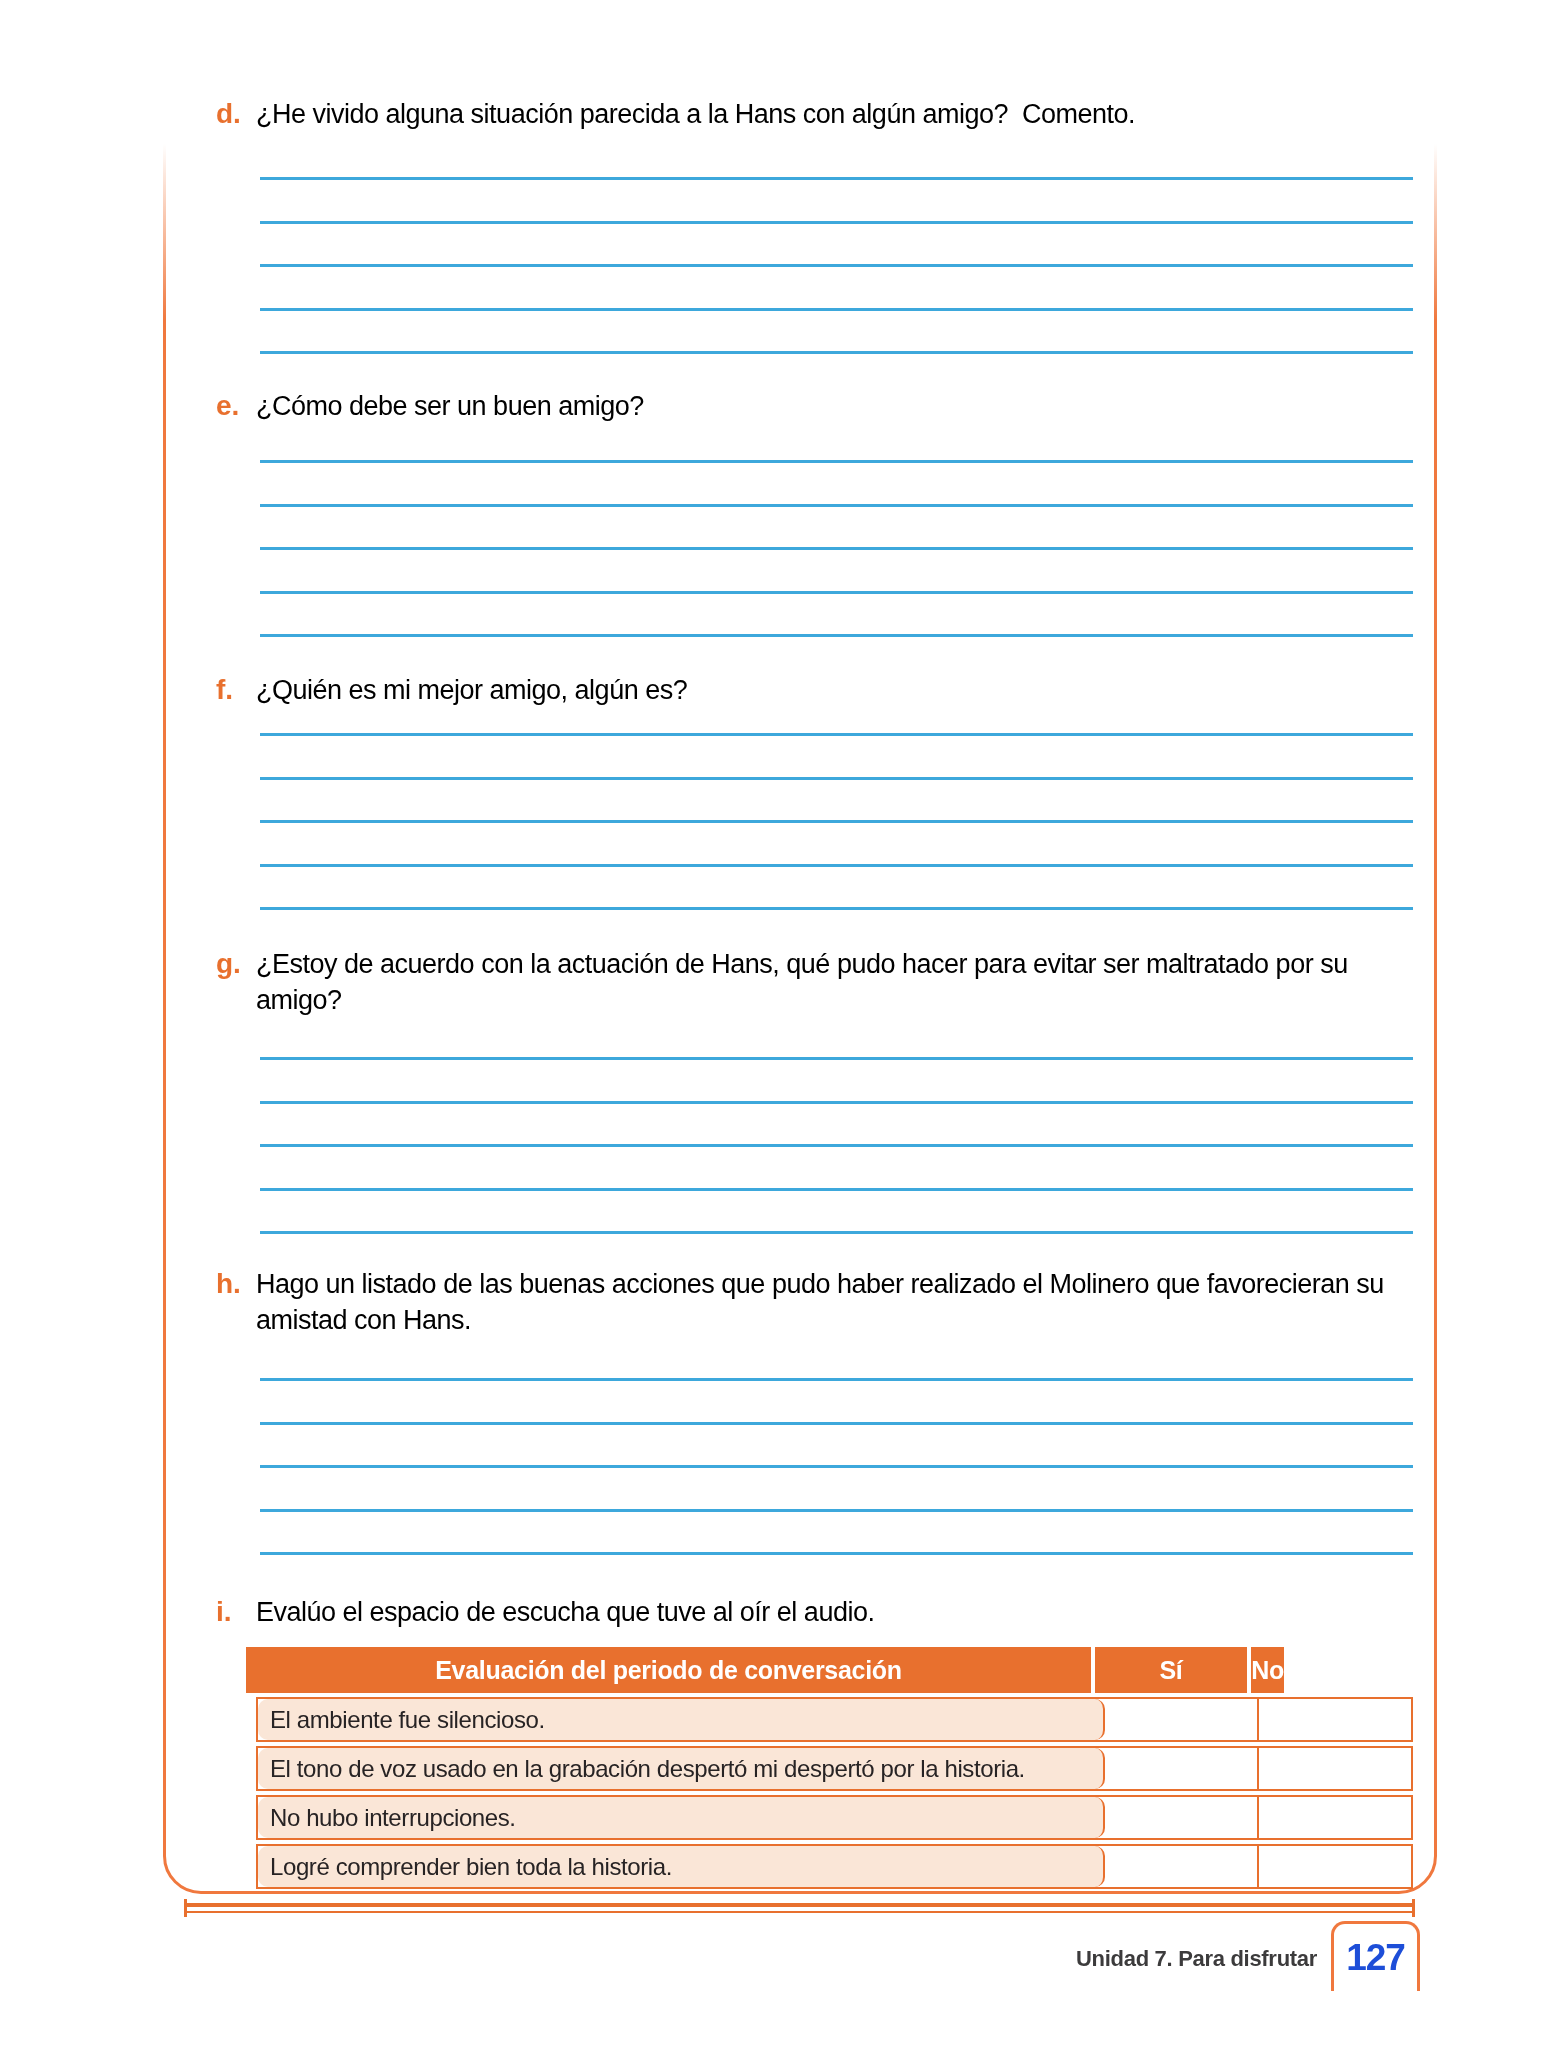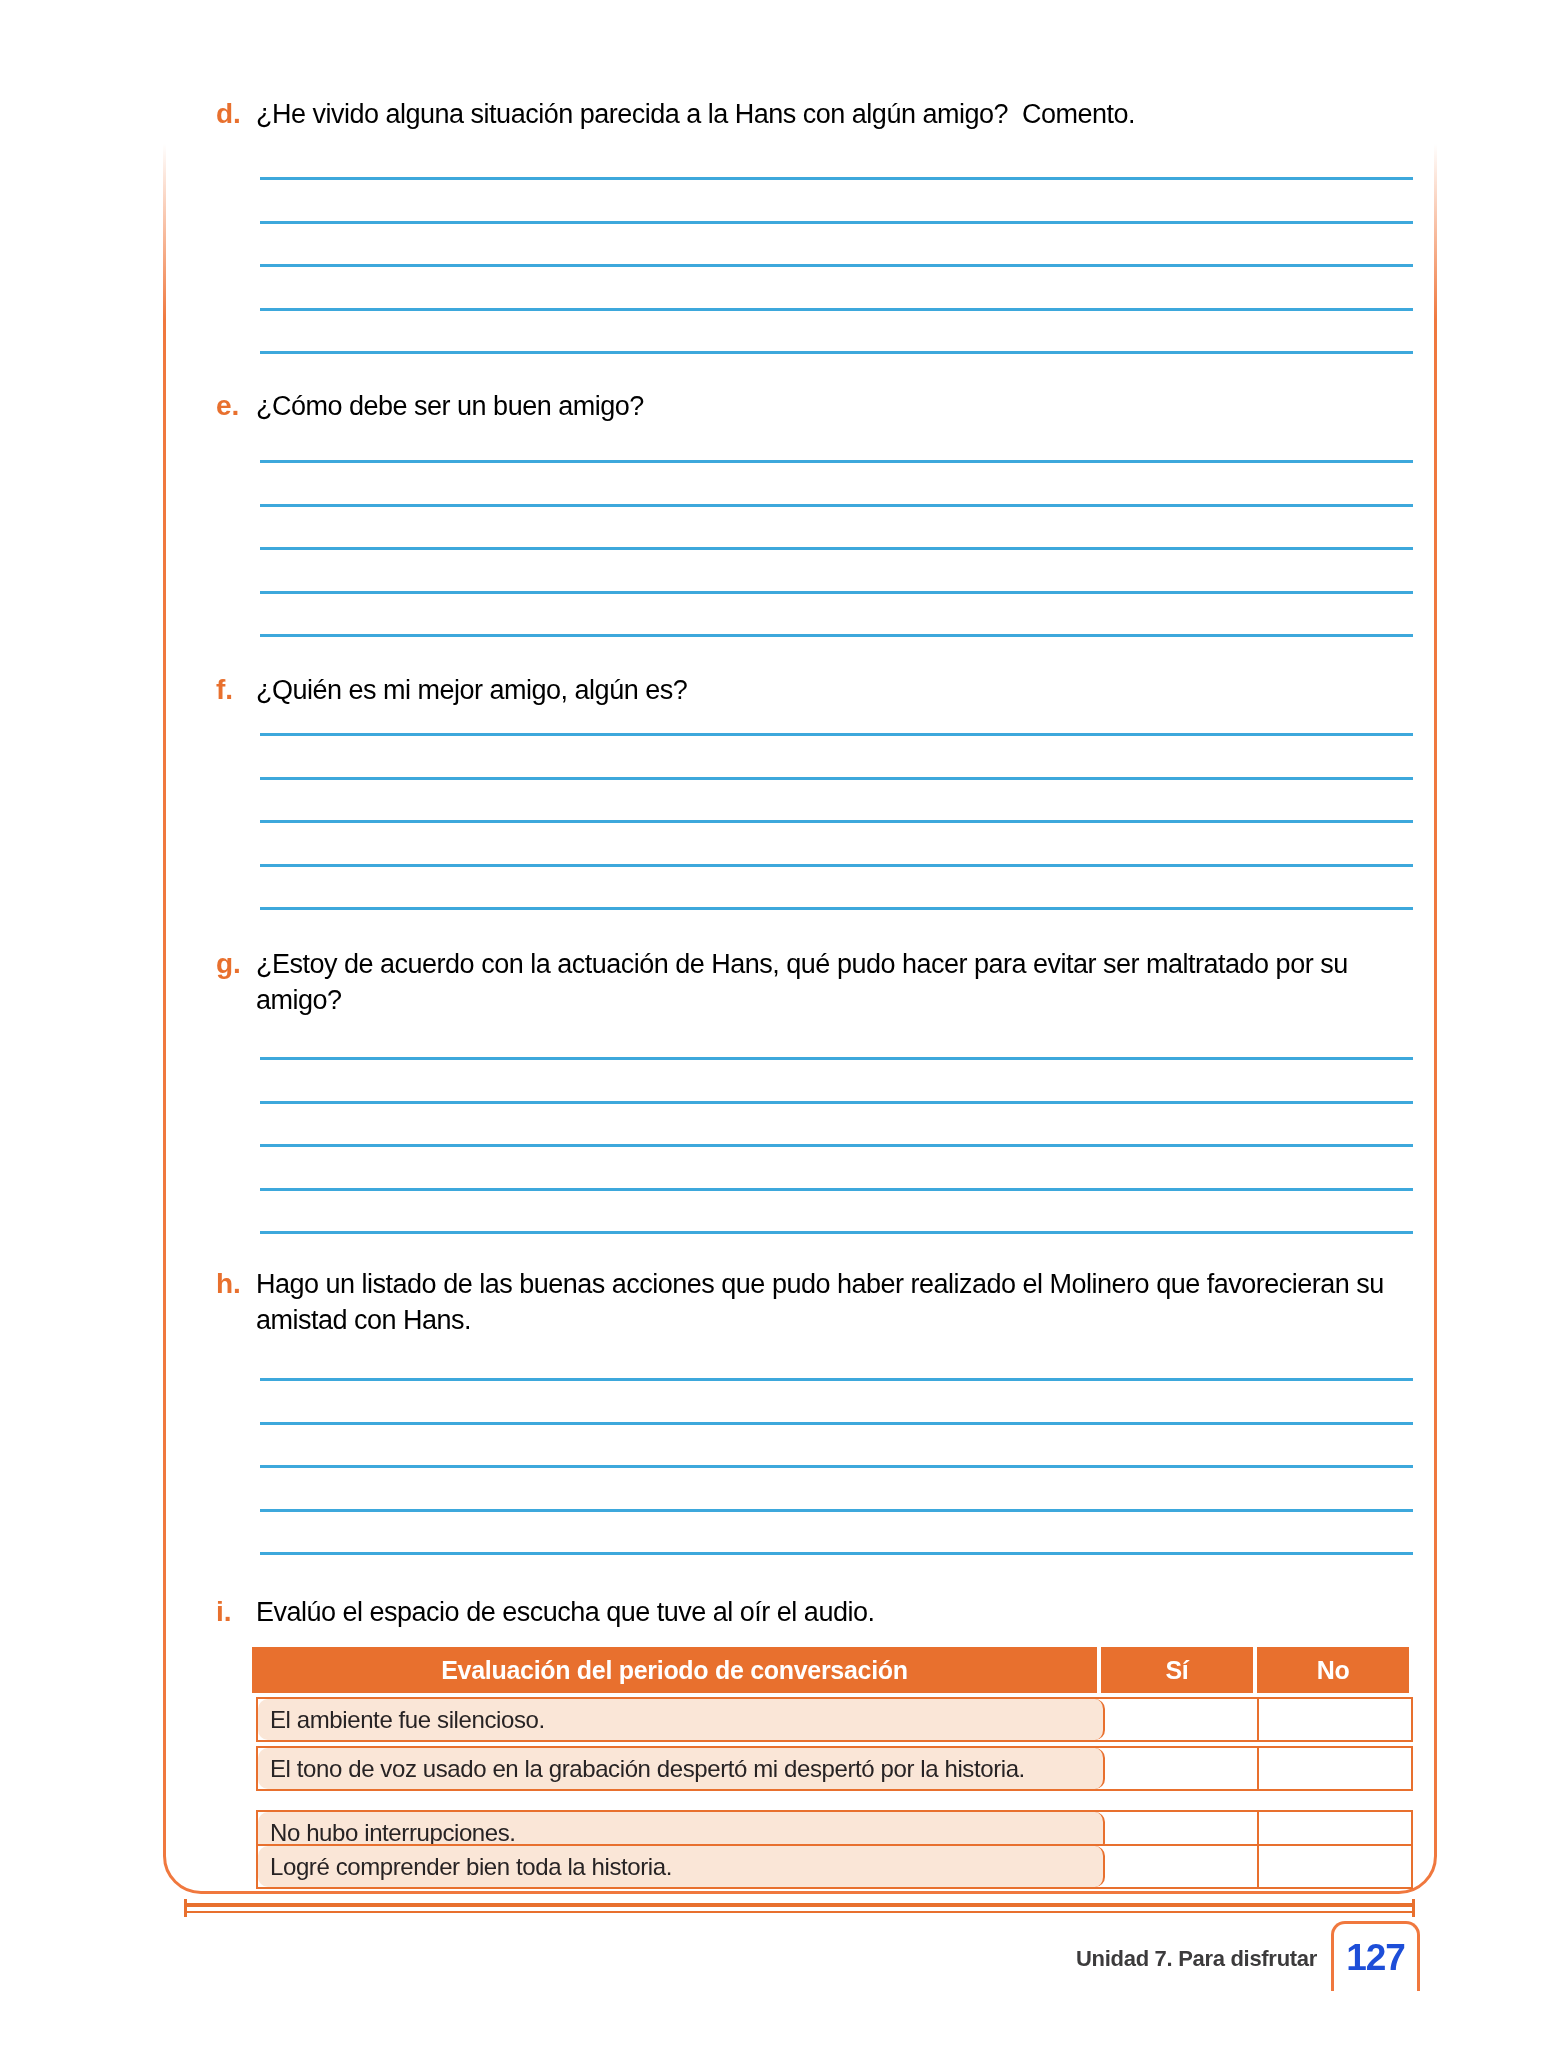--- a/index.html
+++ b/index.html
@@ -15,21 +15,21 @@
   .fade-right{left:1425px;}
 
   
   .q-label{position:absolute;left:216px;width:40px;font-size:28px;font-weight:bold;
            color:#E8702E;line-height:36px;}
   .q-text{position:absolute;left:256px;width:1160px;font-size:27px;line-height:36px;
           letter-spacing:-0.5px;color:#000000;}
   .answer-line{position:absolute;left:260px;width:1153px;height:3px;background:#3DA8DC;}
 
   
-  .tbl-header{position:absolute;left:252px;top:1647px;width:1157px;height:46px;
+  .tbl-header{position:absolute;left:246px;top:1647px;width:1038px;height:46px;
               box-sizing:border-box;background:#E8702E;display:flex;}
   .th{box-sizing:border-box;display:flex;align-items:center;justify-content:center;
       color:#ffffff;font-weight:bold;font-size:25px;letter-spacing:-0.3px;}
   .th-label{flex:0 0 849px;border-right:4px solid #ffffff;}
   .th-yes{flex:0 0 156px;border-right:4px solid #ffffff;}
   .th-no{flex:1 1 auto;}
   .tbl-row{position:absolute;left:256px;width:1157px;height:45px;box-sizing:border-box;
            border:2px solid #E8702E;background:#ffffff;display:flex;}
   .td-label{flex:0 0 847px;box-sizing:border-box;background:#FAE6D7;border-right:2px solid #E8702E;
             display:flex;align-items:center;padding-left:12px;font-size:24px;letter-spacing:-0.4px;
@@ -109,21 +109,21 @@
       <div class="tbl-row" style="top: 1697px;">
         <div class="td-label">El ambiente fue silencioso.</div>
         <div class="td-yes"></div>
         <div class="td-no"></div>
       </div>
       <div class="tbl-row" style="top: 1746px;">
         <div class="td-label">El tono de voz usado en la grabación despertó mi despertó por la historia.</div>
         <div class="td-yes"></div>
         <div class="td-no"></div>
       </div>
-      <div class="tbl-row" style="top: 1795px; margin-top: 15px;">
+      <div class="tbl-row" style="top: 1795px;">
         <div class="td-label">No hubo interrupciones.</div>
         <div class="td-yes"></div>
         <div class="td-no"></div>
       </div>
       <div class="tbl-row" style="top: 1844px;">
         <div class="td-label">Logré comprender bien toda la historia.</div>
         <div class="td-yes"></div>
         <div class="td-no"></div>
       </div>
     </div>

